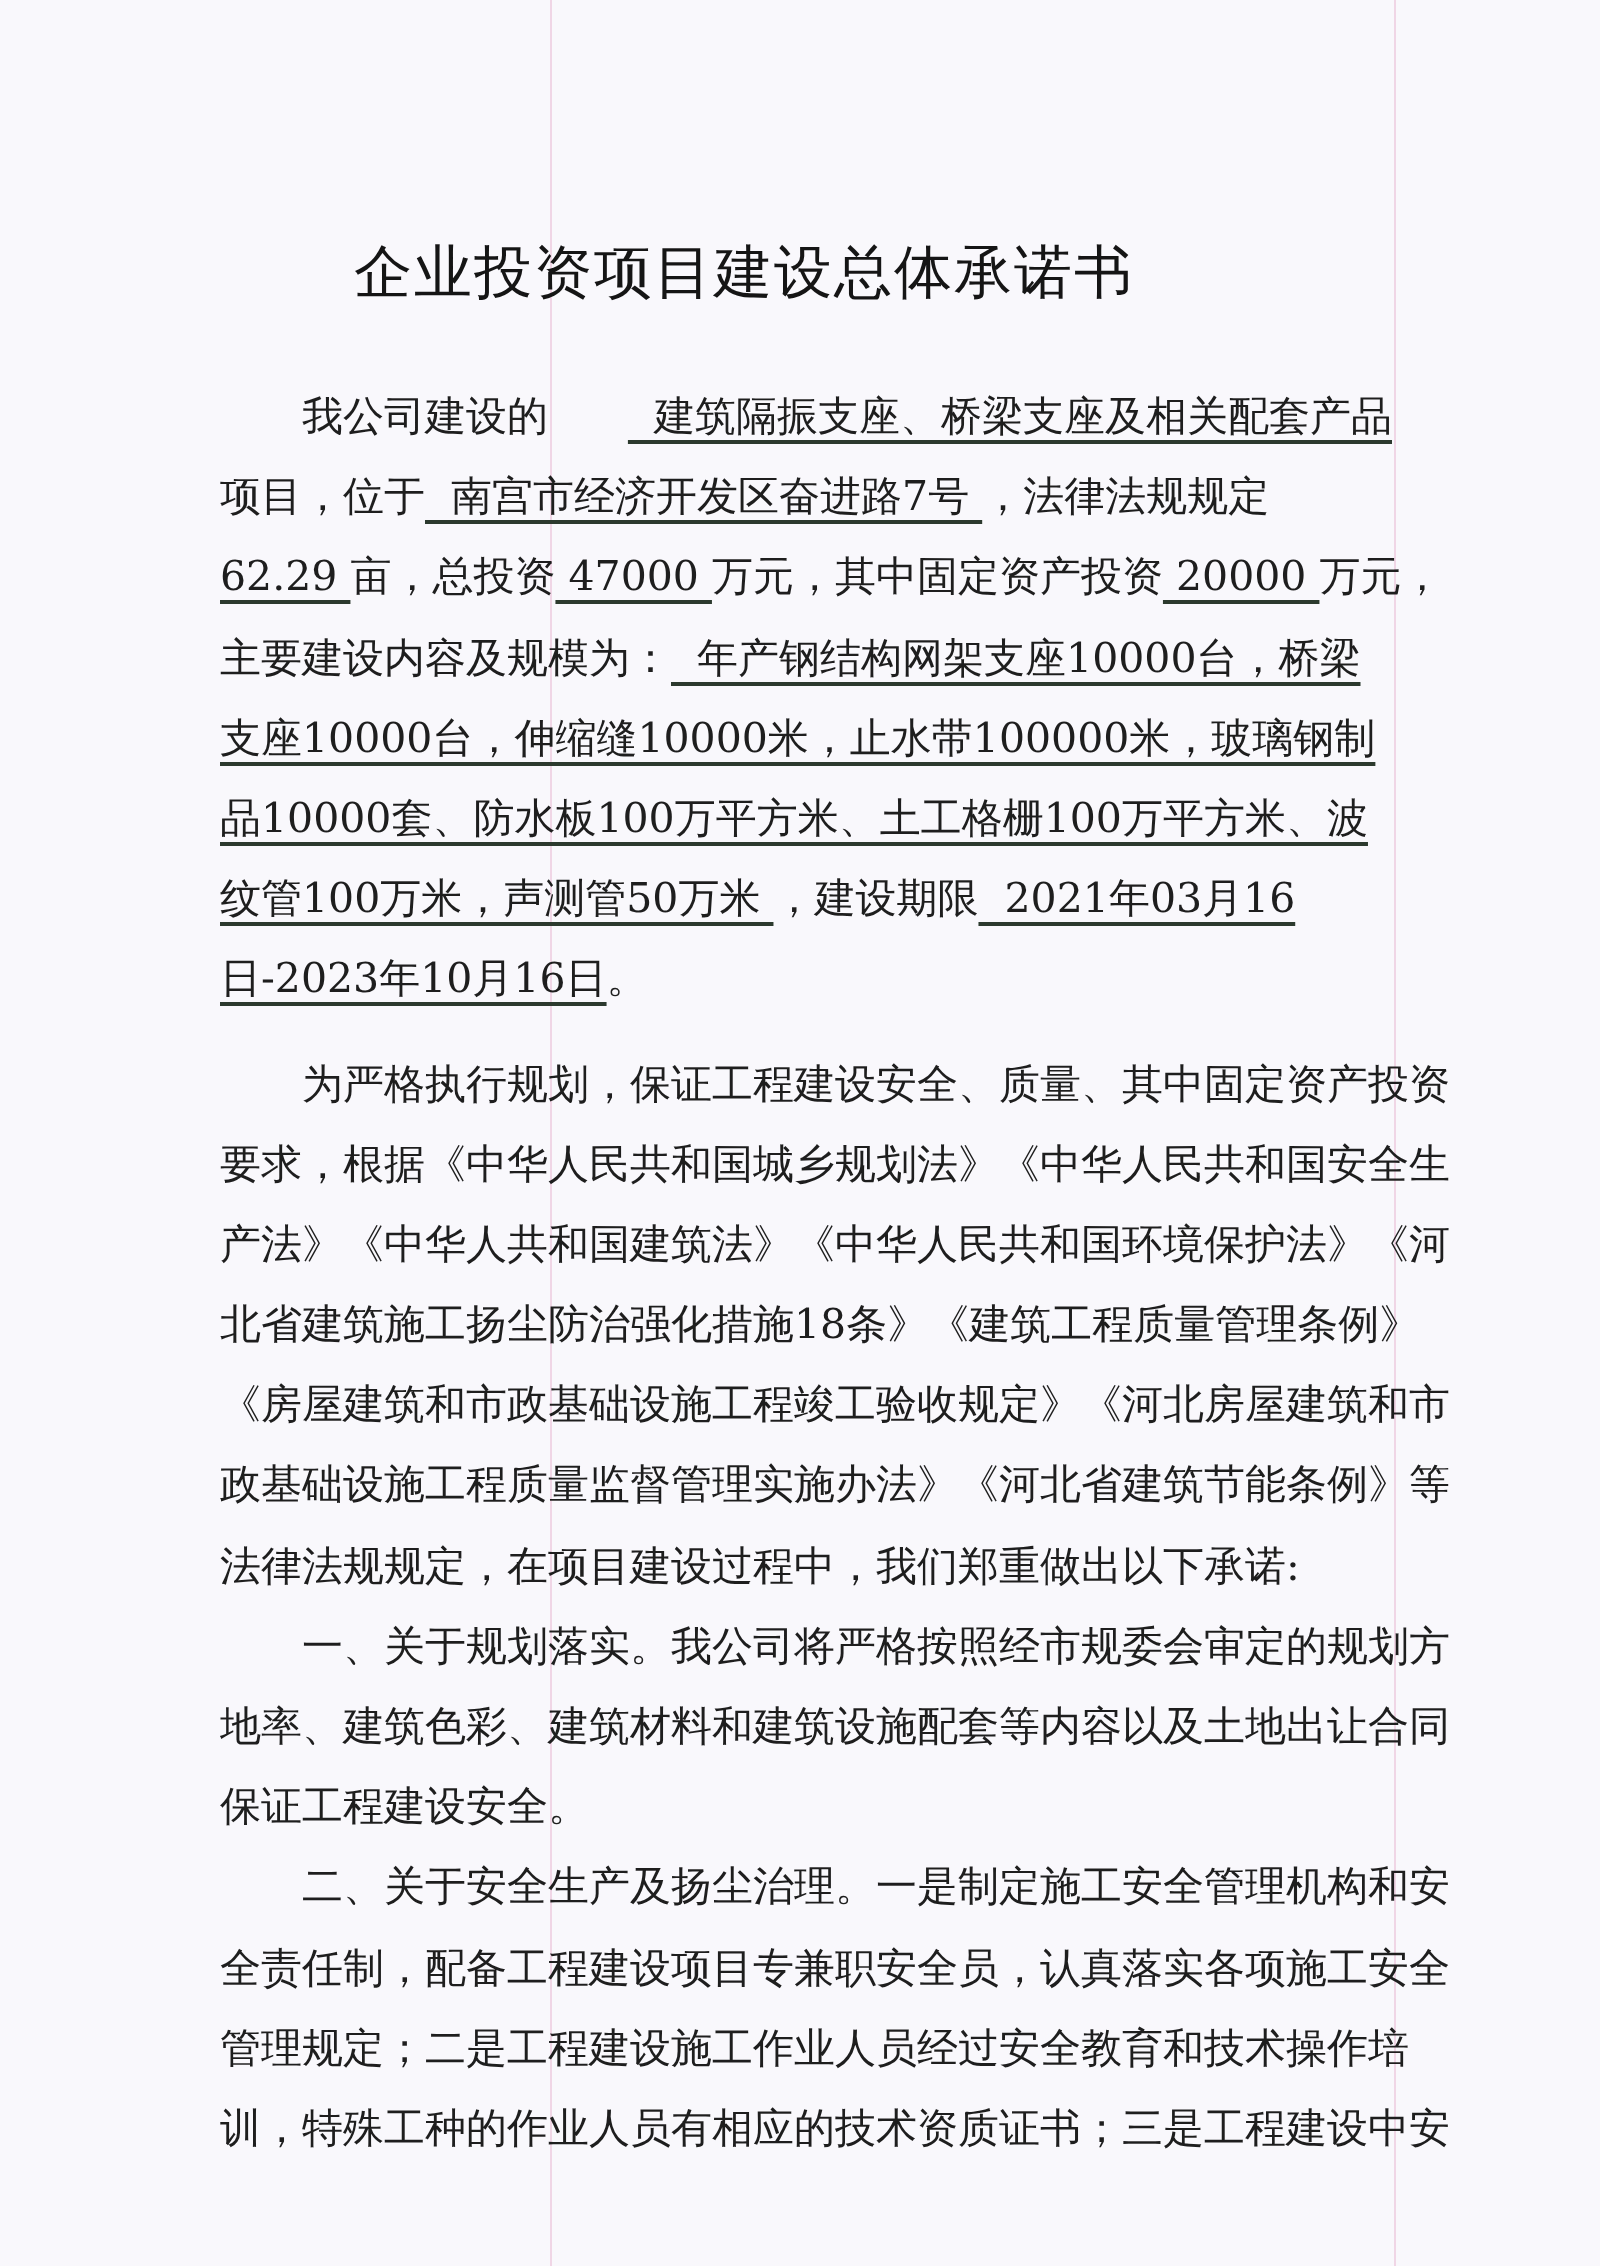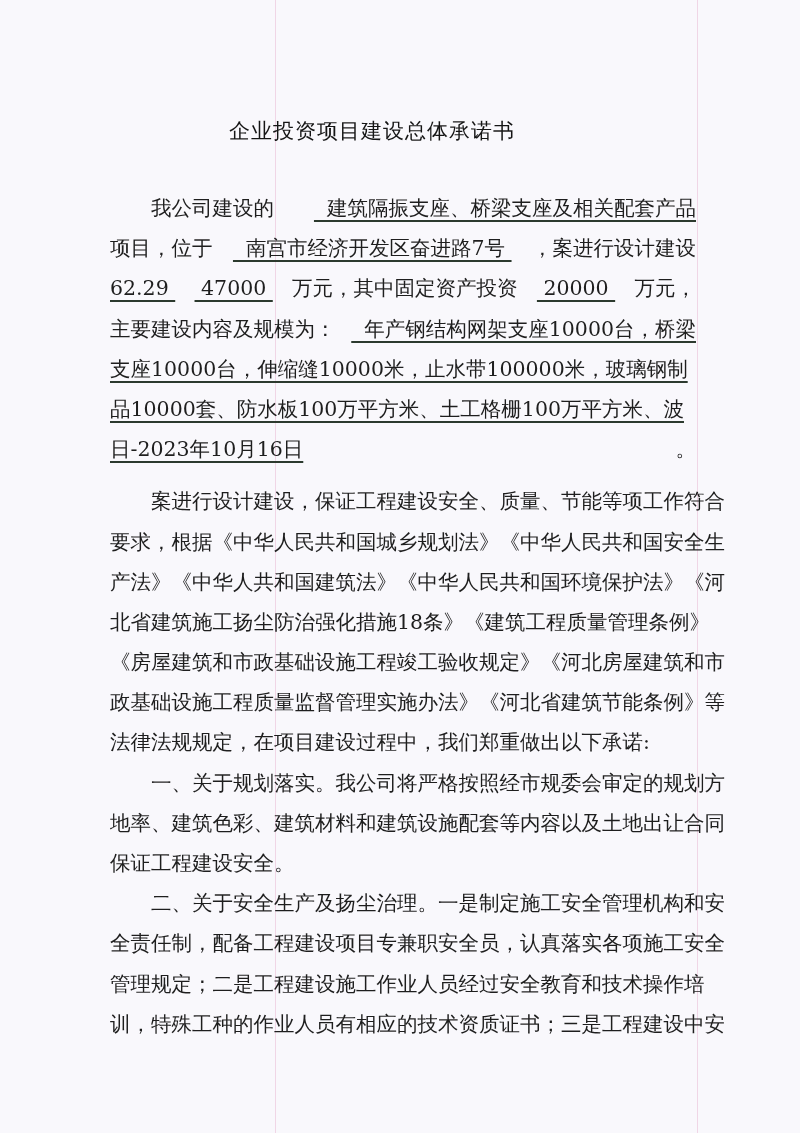--- a/index.html
+++ b/index.html
@@ -28,42 +28,42 @@
       top: 0;
       width: 800px;
       height: 1133px;
     }
     .title {
       position: absolute;
       top: 117px;
       left: 0;
       width: 744px;
       text-align: center;
-      font-size: 21px;
+      font-size: 29px;
       font-family: Liberation Sans, sans-serif;
       letter-spacing: 1px;
       color: #151515;
     }
     .body {
       position: absolute;
       left: 110px;
       top: 188px;
       width: 586px;
       font-size: 20.5px;
     }
     .line {
       height: 40.2px;
       line-height: 40.2px;
       white-space: nowrap;
       overflow: visible;
       display: flex;
       justify-content: space-between;
     }
     .line.left {
-      justify-content: space-between;
+      justify-content: flex-start;
     }
     .indent {
       padding-left: 41px;
     }
     .u {
       text-decoration: underline;
       text-decoration-color: #2c3a2e;
       text-underline-offset: 5px;
     }
     .gap1 { height: 12px; }
@@ -79,47 +79,53 @@
 
   <div class="body">
 
     <div class="line indent">
       <span>我公司建设的</span>
       <span class="u" style="white-space:pre;">  建筑隔振支座、桥梁支座及相关配套产品</span>
     </div>
     <div class="line left">
       <span>项目，位于</span>
       <span class="u" style="white-space:pre;margin-right:0;">  南宫市经济开发区奋进路7号 </span>
-      <span>，案进行设计建设</span>
+      <span>，法律法规规定</span>
     </div>
     <div class="line left">
       <span class="u" style="white-space:pre;">62.29 </span>
+      <span>亩，总投资</span>
       <span class="u" style="white-space:pre;"> 47000 </span>
       <span>万元，其中固定资产投资</span>
       <span class="u" style="white-space:pre;"> 20000 </span>
       <span>万元，</span>
     </div>
     <div class="line left">
       <span>主要建设内容及规模为：</span>
       <span class="u" style="white-space:pre;">  年产钢结构网架支座10000台，桥梁</span>
     </div>
     <div class="line left">
       <span class="u">支座10000台，伸缩缝10000米，止水带100000米，玻璃钢制</span>
     </div>
     <div class="line left">
       <span class="u">品10000套、防水板100万平方米、土工格栅100万平方米、波</span>
     </div>
     <div class="line left">
+      <span class="u" style="white-space:pre;">纹管100万米，声测管50万米 </span>
+      <span>，建设期限</span>
+      <span class="u" style="white-space:pre;">  2021年03月16</span>
+    </div>
+    <div class="line left">
       <span class="u">日-2023年10月16日</span>
       <span>。</span>
     </div>
 
     <div class="gap1"></div>
 
-    <div class="line indent">案进行设计建设，保证工程建设安全、质量、节能等项工作符合</div>
+    <div class="line indent">为严格执行规划，保证工程建设安全、质量、其中固定资产投资</div>
     <div class="line">要求，根据《中华人民共和国城乡规划法》《中华人民共和国安全生</div>
     <div class="line">产法》《中华人共和国建筑法》《中华人民共和国环境保护法》《河</div>
     <div class="line">北省建筑施工扬尘防治强化措施18条》《建筑工程质量管理条例》</div>
     <div class="line">《房屋建筑和市政基础设施工程竣工验收规定》《河北房屋建筑和市</div>
     <div class="line">政基础设施工程质量监督管理实施办法》《河北省建筑节能条例》等</div>
     <div class="line left">法律法规规定，在项目建设过程中，我们郑重做出以下承诺:</div>
 
     <div class="line indent">一、关于规划落实。我公司将严格按照经市规委会审定的规划方</div>
     <div class="line">地率、建筑色彩、建筑材料和建筑设施配套等内容以及土地出让合同</div>
     <div class="line left">保证工程建设安全。</div>

